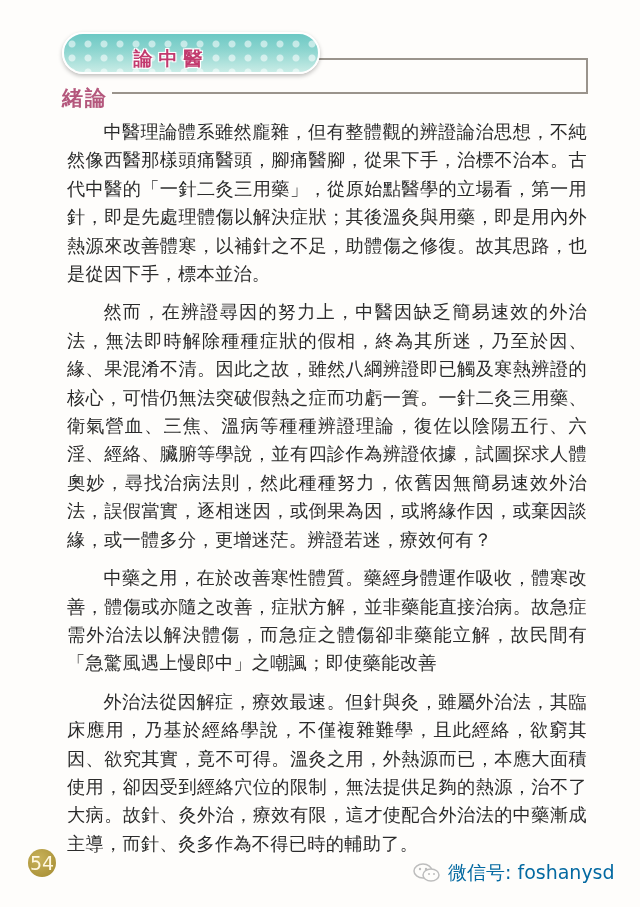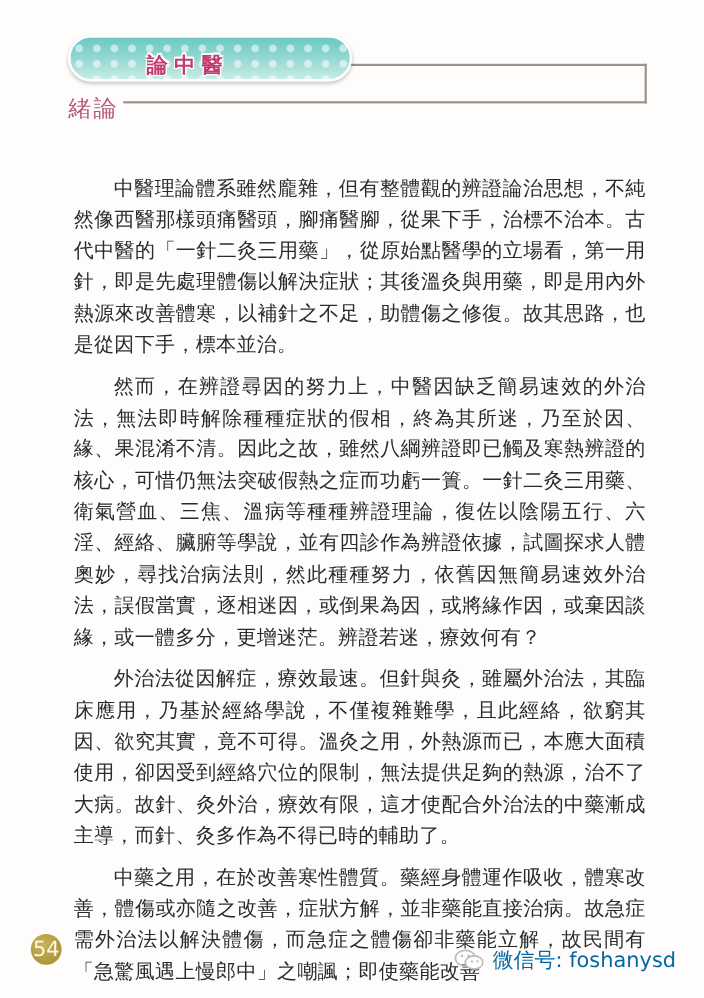--- a/index.html
+++ b/index.html
@@ -50,30 +50,29 @@
       letter-spacing: 6px;
       color: #c23a6e;
       text-shadow: -1px -1px 0 #fff, 1px -1px 0 #fff, -1px 1px 0 #fff, 1px 1px 0 #fff, 0 0 3px #fff;
       margin-left: -40px;
     }
     .section-heading {
       position: absolute;
       left: 62px;
       top: 84px;
       font-size: 21px;
-      font-weight: normal;
+      font-weight: bold;
       color: #b4577c;
       letter-spacing: 2px;
     }
     .content {
       position: absolute;
       left: 67px;
       top: 118px;
       width: 520px;
-      margin-top: 40px;
     }
     .para {
       margin: 0 0 10px 0;
       font-size: 18.2px;
       line-height: 28.4px;
       text-indent: 2em;
       text-align: justify;
       letter-spacing: 0.3px;
       color: #2b2b2b;
     }
@@ -113,22 +112,22 @@
 <div class="header-frame"></div>
 <div class="banner">
   <span class="banner-title">論中醫</span>
 </div>
 
 <div class="section-heading">緒論</div>
 
 <div class="content">
   <p class="para">中醫理論體系雖然龐雜，但有整體觀的辨證論治思想，不純然像西醫那樣頭痛醫頭，腳痛醫腳，從果下手，治標不治本。古代中醫的「一針二灸三用藥」，從原始點醫學的立場看，第一用針，即是先處理體傷以解決症狀；其後溫灸與用藥，即是用內外熱源來改善體寒，以補針之不足，助體傷之修復。故其思路，也是從因下手，標本並治。</p>
   <p class="para">然而，在辨證尋因的努力上，中醫因缺乏簡易速效的外治法，無法即時解除種種症狀的假相，終為其所迷，乃至於因、緣、果混淆不清。因此之故，雖然八綱辨證即已觸及寒熱辨證的核心，可惜仍無法突破假熱之症而功虧一簣。一針二灸三用藥、衛氣營血、三焦、溫病等種種辨證理論，復佐以陰陽五行、六淫、經絡、臟腑等學說，並有四診作為辨證依據，試圖探求人體奧妙，尋找治病法則，然此種種努力，依舊因無簡易速效外治法，誤假當實，逐相迷因，或倒果為因，或將緣作因，或棄因談緣，或一體多分，更增迷茫。辨證若迷，療效何有？</p>
+  <p class="para">中藥之用，在於改善寒性體質。藥經身體運作吸收，體寒改善，體傷或亦隨之改善，症狀方解，並非藥能直接治病。故急症需外治法以解決體傷，而急症之體傷卻非藥能立解，故民間有「急驚風遇上慢郎中」之嘲諷；即使藥能改善</p>
   <p class="para">外治法從因解症，療效最速。但針與灸，雖屬外治法，其臨床應用，乃基於經絡學說，不僅複雜難學，且此經絡，欲窮其因、欲究其實，竟不可得。溫灸之用，外熱源而已，本應大面積使用，卻因受到經絡穴位的限制，無法提供足夠的熱源，治不了大病。故針、灸外治，療效有限，這才使配合外治法的中藥漸成主導，而針、灸多作為不得已時的輔助了。</p>
-  <p class="para">中藥之用，在於改善寒性體質。藥經身體運作吸收，體寒改善，體傷或亦隨之改善，症狀方解，並非藥能直接治病。故急症需外治法以解決體傷，而急症之體傷卻非藥能立解，故民間有「急驚風遇上慢郎中」之嘲諷；即使藥能改善</p>
 </div>
 
 <div class="page-number">54</div>
 
 <div class="watermark">
   <svg class="wechat-icon" viewBox="0 0 30 24">
     <ellipse cx="11" cy="10" rx="9" ry="7" fill="none" stroke="#bdbdbd" stroke-width="1.5"></ellipse>
     <ellipse cx="19" cy="14" rx="8" ry="6" fill="#fefdfb" stroke="#bdbdbd" stroke-width="1.5"></ellipse>
     <circle cx="8" cy="8" r="1.2" fill="#bdbdbd"></circle>
     <circle cx="14" cy="8" r="1.2" fill="#bdbdbd"></circle>

